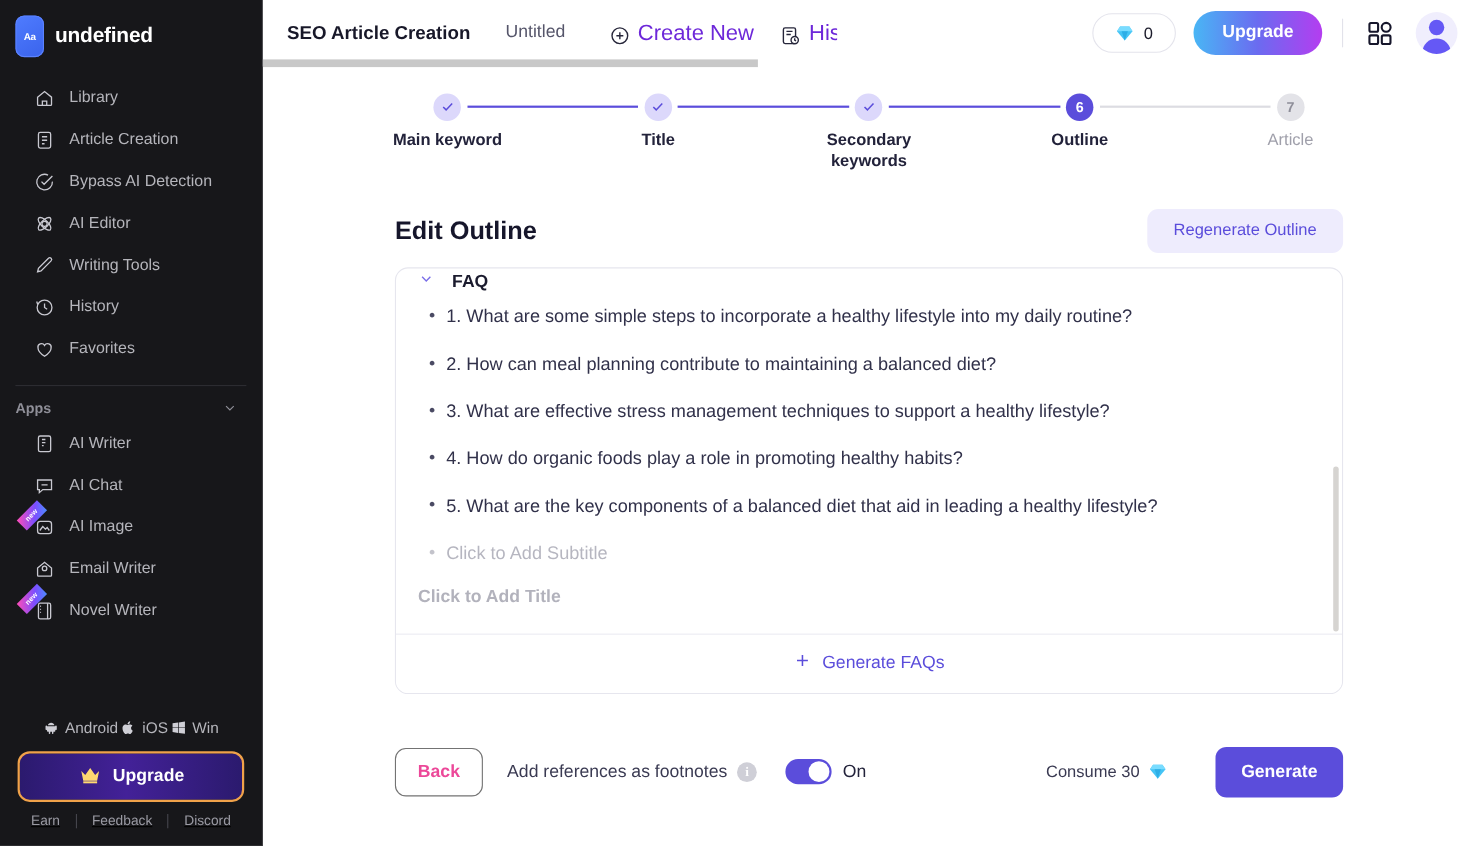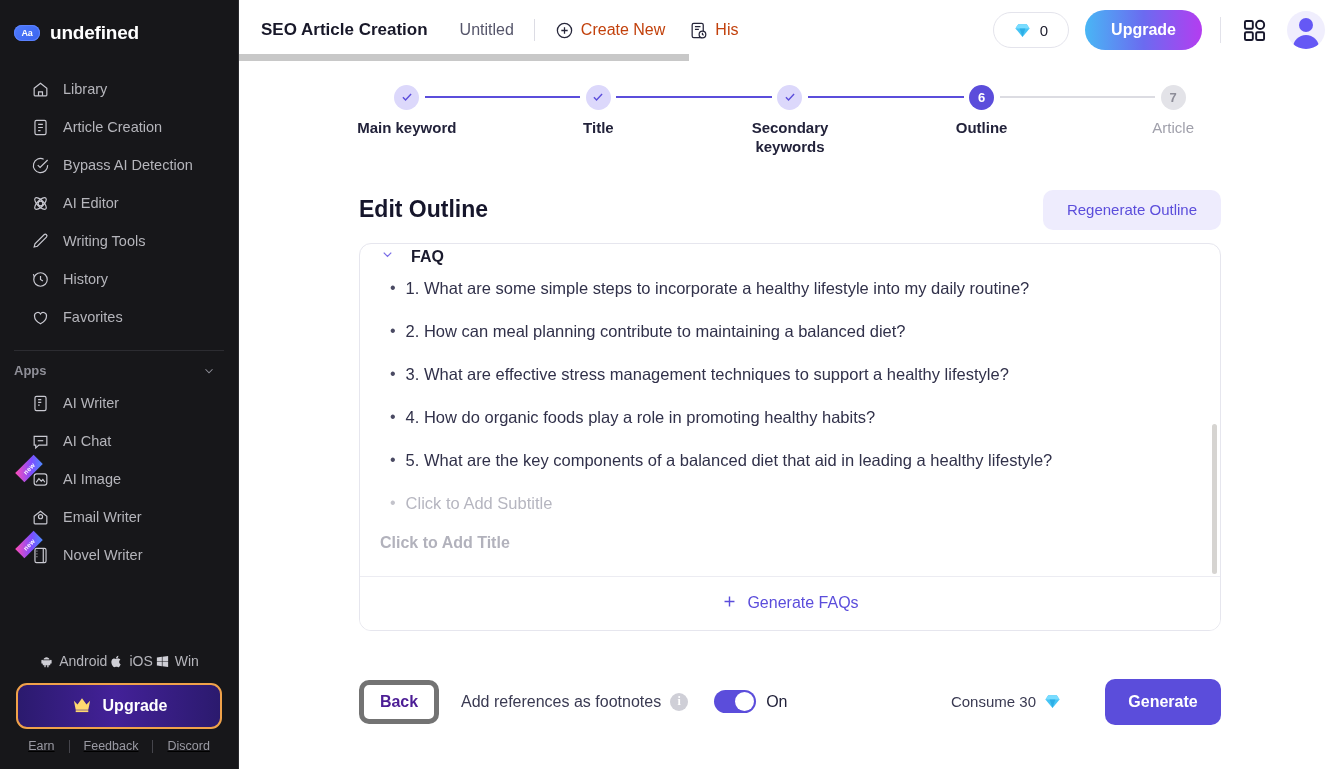--- a/index.html
+++ b/index.html
@@ -15,21 +15,21 @@
   .sidebar {
     width: 239px; height: 769px;
     background: #17171a;
     flex: 0 0 239px;
     position: relative;
     display: flex; flex-direction: column;
     border-right: 1px solid #2a2a2e;
   }
   .logo-row { display: flex; align-items: center; gap: 10px; padding: 14px 0 0 14px; height: 52px; }
   .logo-mark {
-    width: 26px; height: 16px; border-radius: 8px;
+    width: 26px; height: 38px; border-radius: 8px;
     background: linear-gradient(145deg,#4f7cff,#3a63ec);
     display: flex; align-items: center; justify-content: center;
     box-shadow: 0 0 0 1px #5b82ff inset;
   }
   .logo-mark span { color:#fff; font-size: 9px; font-weight: 700; letter-spacing:-.3px;}
   .logo-text { color: #ffffff; font-size: 19px; font-weight: 700; letter-spacing: -0.2px; }
 
   .nav { margin-top: 18px; }
   .nav-item {
     display: flex; align-items: center; gap: 13px;
@@ -91,21 +91,21 @@
 
   .topbar {
     height: 60px; flex: 0 0 60px;
     display: flex; align-items: center;
     padding: 0 16px 0 22px; background: #fff;
     position: relative;
   }
   .tb-title { font-size: 17px; font-weight: 700; color: #181829; white-space: nowrap; }
   .tb-untitled { font-size: 16px; color: #55556a; margin-left: 32px; white-space: nowrap; }
   .tb-vsep { width: 1px; height: 22px; background: #dcdce4; margin: 0 20px; }
-  .tb-action { display: flex; align-items: center; gap: 7px; font-size: 16px; color: #c2410c; cursor: pointer; white-space: nowrap; }
+  .tb-action { display: flex; align-items: flex-end; gap: 7px; font-size: 20px; color: #6d28d9; cursor: pointer; white-space: nowrap; }
   .tb-action + .tb-action { margin-left: 24px; }
   .tb-action svg { width: 19px; height: 19px; stroke: #26263a; fill: none; stroke-width: 1.6; }
   .tb-left { display: flex; align-items: center; overflow: hidden; max-width: 500px; }
   .tb-right { margin-left: auto; display: flex; align-items: center; gap: 0; }
 
   .credits {
     display: flex; align-items: center; gap: 9px;
     height: 36px; padding: 0 20px; border-radius: 18px;
     border: 1px solid #e4e4ec; background: #fff; cursor: pointer;
   }
@@ -186,22 +186,22 @@
   .card-foot {
     border-top: 1px solid #ececf2; height: 54px;
     display: flex; align-items: center; justify-content: center; gap: 9px;
     color: #5b4ddb; font-size: 16px; cursor: pointer; background: #fff;
   }
   .card-foot .plus svg { width: 17px; height: 17px; stroke: #5b4ddb; stroke-width: 2; fill: none; }
 
   
   .bottombar { width: 862px; margin: 0 auto; padding-top: 48px; display: flex; align-items: center; }
   .back-btn {
-    width: 80px; height: 44px; border-radius: 10px; border: 5px solid #737373; background: #fff;
-    font-size: 16px; font-weight: 600; color: #4c1d95; cursor: pointer;
+    width: 80px; height: 44px; border-radius: 10px; border: 1px solid #737373; background: #fff;
+    font-size: 16px; font-weight: 600; color: #ec4899; cursor: pointer;
     font-family: "Liberation Sans", sans-serif;
   }
   .fnote-label { margin-left: 22px; font-size: 16px; color: #3a3a52; }
   .info-ico { margin-left: 9px; width: 18px; height: 18px; border-radius: 50%; background: #cfcfd7; color:#fff;
               font-size: 12px; font-weight: 700; display:flex;align-items:center;justify-content:center; cursor: pointer; font-family: "Liberation Serif", serif;}
   .toggle { margin-left: 26px; width: 42px; height: 23px; border-radius: 12px; background: #5b4ddb; position: relative; cursor: pointer; }
   .toggle .knob { position: absolute; right: 2px; top: 2px; width: 19px; height: 19px; border-radius: 50%; background: #fff; }
   .toggle-label { margin-left: 10px; font-size: 16px; color: #22223a; }
   .consume { margin-left: auto; display: flex; align-items: center; gap: 8px; font-size: 15px; color: #3a3a52; }
   .gen-btn {

